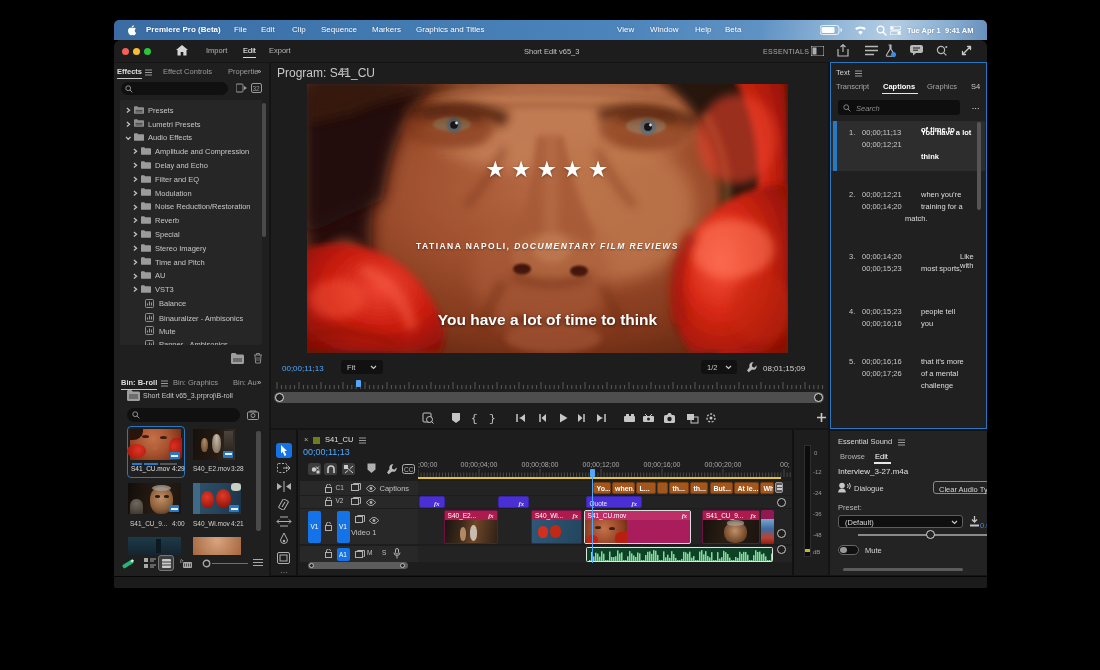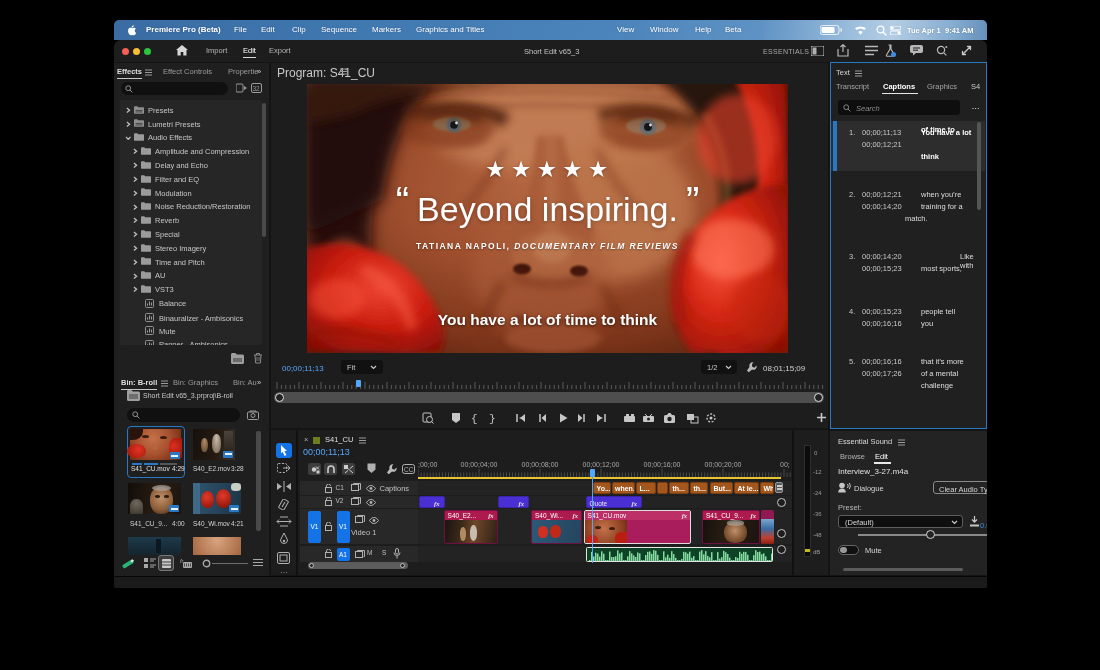--- a/index.html
+++ b/index.html
@@ -508,21 +508,20 @@
     <path d="M385 150c-15 25-20 55-10 88" stroke="#9e1608" stroke-width="13" fill="none" opacity=".7" filter="url(#b5)"></path>
     <ellipse cx="455" cy="225" rx="32" ry="35" fill="#c42510" opacity=".5" filter="url(#b5)"></ellipse>
 
     <path d="M-5 269V165c45-15 100 2 126 45 17 28 20 42 12 59z" fill="url(#gloveL)" filter="url(#b3)"></path>
     <path d="M55 185c25 10 44 32 50 60" stroke="#f55c42" stroke-width="11" fill="none" opacity=".6" filter="url(#b5)"></path>
     <ellipse cx="30" cy="215" rx="28" ry="20" fill="#f5543a" opacity=".5" filter="url(#b5)"></ellipse>
     <path d="M0 252q38 -12 90 8" stroke="#8e1206" stroke-width="9" fill="none" opacity=".6" filter="url(#b5)"></path>
    </svg>
    
    <div class="ab" style="left:2px;top:72px;width:481px;text-align:center;color:#fff;font-size:22.5px;letter-spacing:5.5px;text-shadow:0 1px 3px rgba(0,0,0,.35)">★★★★★</div>
-   <div class="ab" style="left:0;top:95px;width:481px;text-align:center;color:#fff;font-size:34px;text-shadow:0 1px 4px rgba(0,0,0,.3)"><span style="font-size:40px;vertical-align:6px">“ </span>Beyond inspiring.<span style="font-size:40px;vertical-align:6px"> ”</span></div>
    <div class="ab" style="left:0;top:157px;width:481px;text-align:center;color:#fff;font-size:8.5px;font-weight:bold;letter-spacing:1.45px;text-shadow:0 1px 2px rgba(0,0,0,.4)">TATIANA NAPOLI, <i>DOCUMENTARY FILM REVIEWS</i></div>
    <div class="ab" style="left:0;top:227px;width:481px;text-align:center;color:#fff;font-size:15.5px;font-weight:bold;text-shadow:0 1px 3px rgba(0,0,0,.6)">You have a lot of time to think</div>
   </div>
 
   <span class="ab" style="left:11px;top:301px;font-size:8px;color:#53a7fa">00;00;11;13</span>
   <div class="ab" style="left:70px;top:297.5px;width:42px;height:14px;background:#111;border-radius:3px;color:#c9c9c9;font-size:7.5px">
    <span class="ab" style="left:6px;top:3px">Fit</span>
    <svg class="ab" style="left:29px;top:5px" width="7" height="5" viewBox="0 0 7 5">
           <path d="M1 1l2.5 2.5L6 1" stroke="#c9c9c9" fill="none" stroke-width="1.2"></path>
         </svg>

